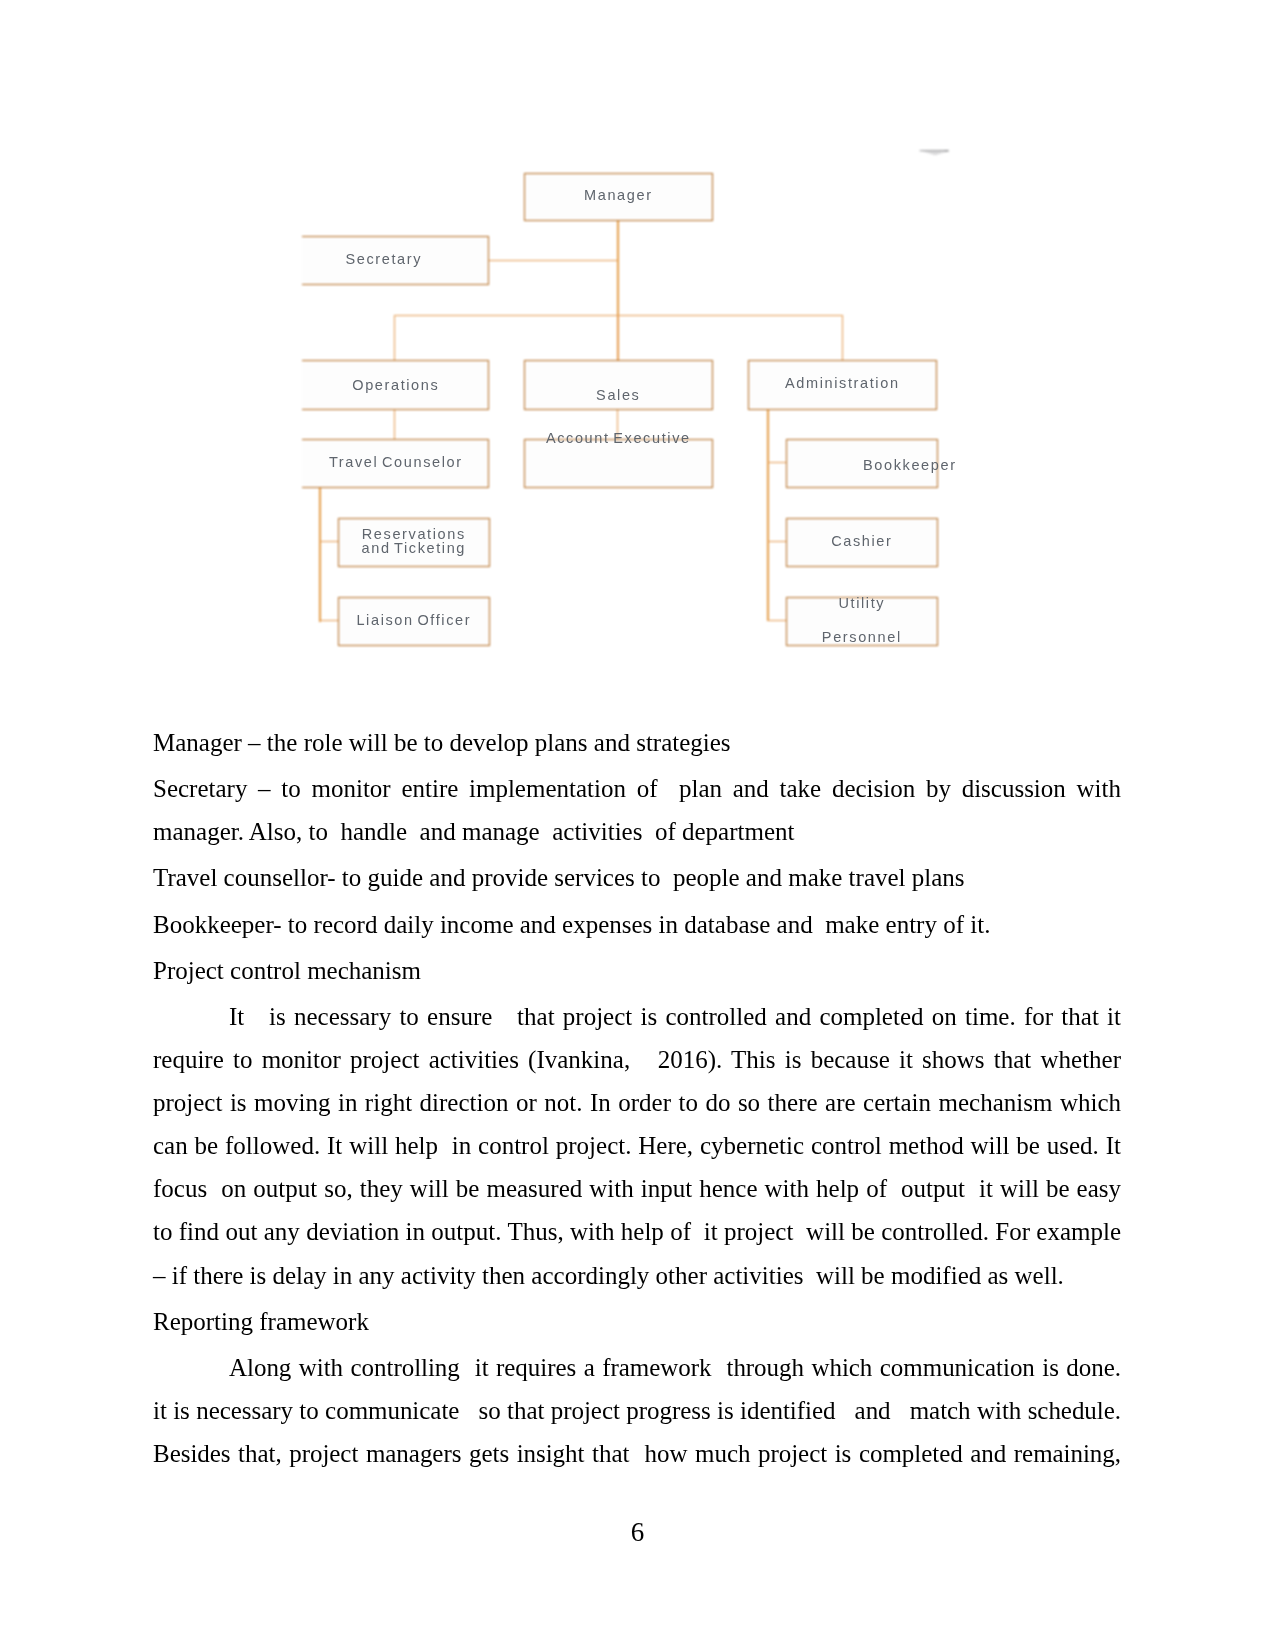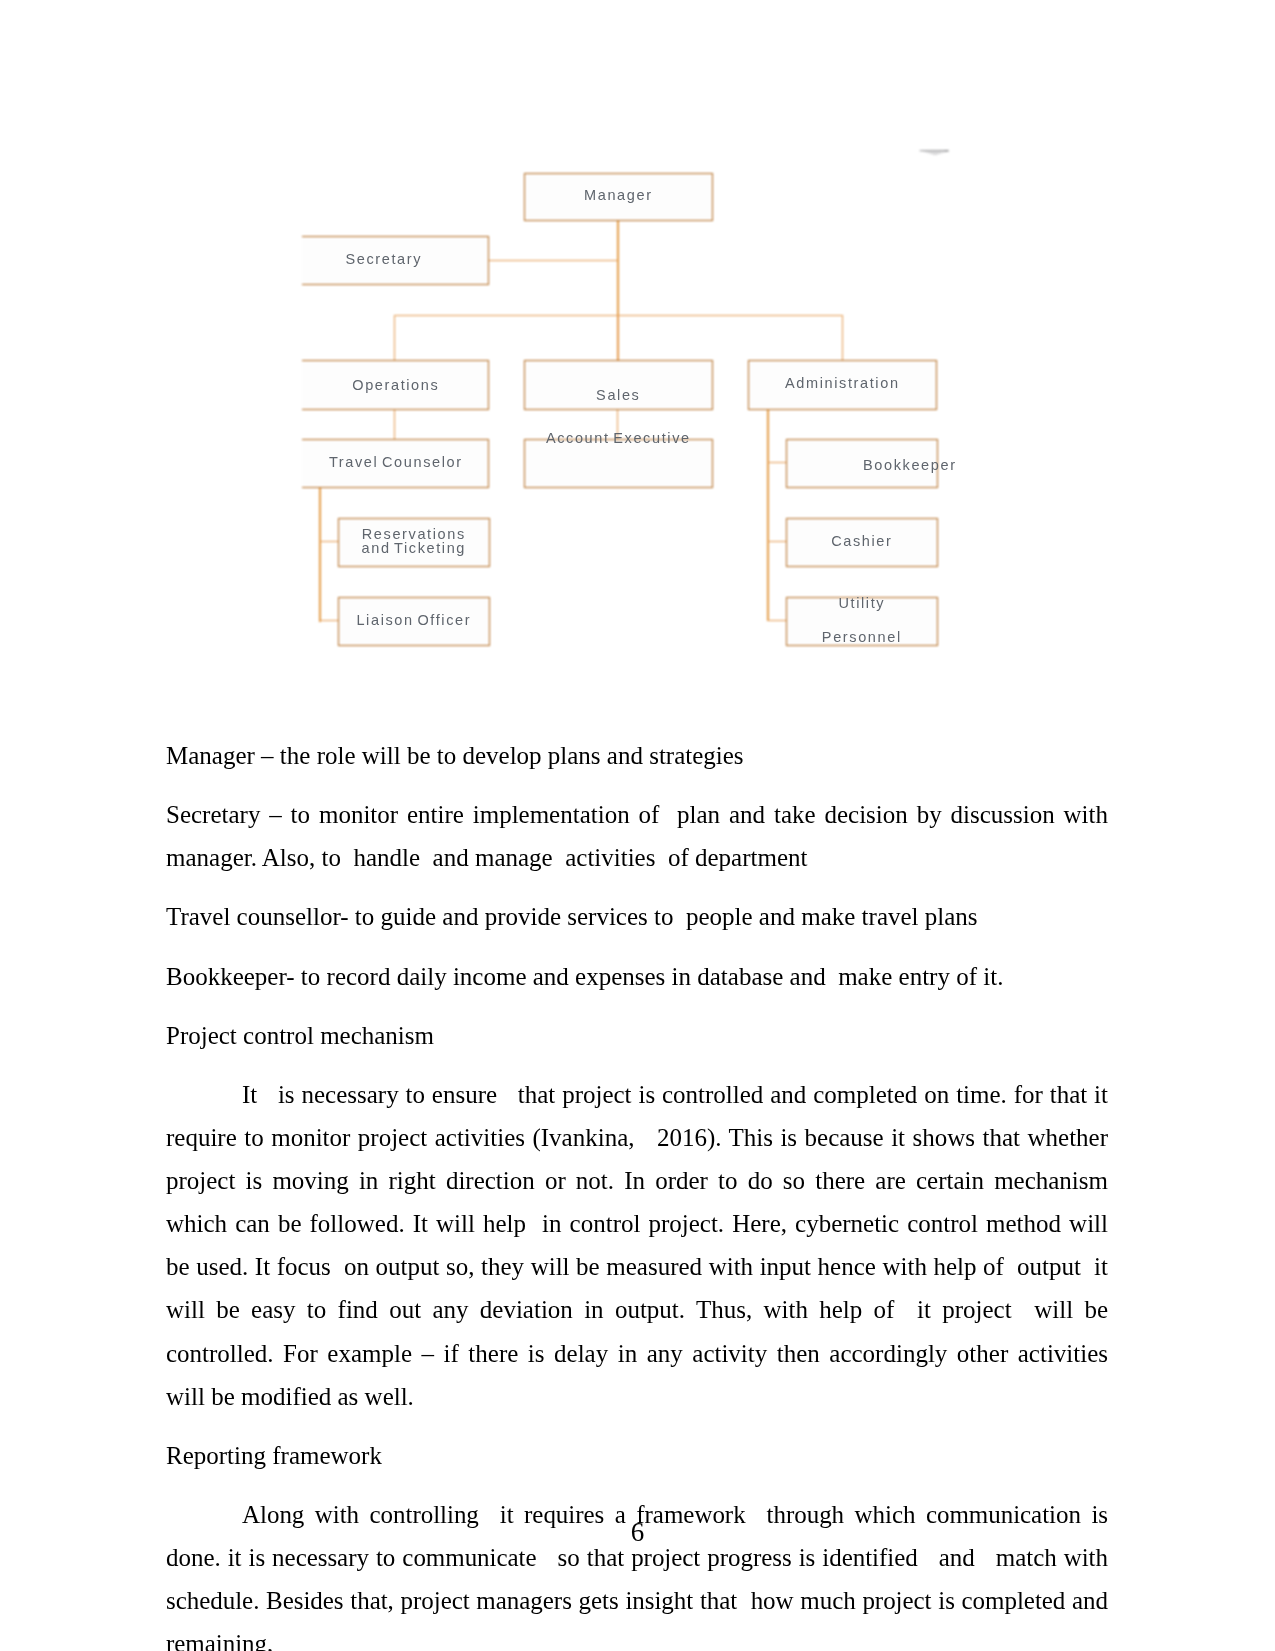--- a/index.html
+++ b/index.html
@@ -22,21 +22,21 @@
   .olab.two{flex-direction:column;line-height:13.2px;}
   .oline{position:absolute;background:#e59a4e;}
   .oline.trunk{background:#e49c47;}
   .smudge{position:absolute;left:918px;top:146px;width:32px;height:11px;}
   .smudge svg{display:block;filter:blur(0.8px);}
 
   
   .body-text{position:absolute;left:150px;top:718px;width:974px;
              font-size:25px;line-height:43.12px;color:#000;text-align:justify;
              opacity:.999;}
-  .body-text p{margin:16px;white-space:pre-wrap;}
+  .body-text p{margin:3px;white-space:pre-wrap;}
   .indent{text-indent:76px;}
   .tight{letter-spacing:-0.04px;}
   .lastjust{text-align-last:justify;}
   .pagenum{position:absolute;left:0;top:1519px;width:1275px;text-align:center;
            font-size:27px;line-height:27px;color:#000;opacity:.999;}
 </style>
 </head>
 <body>
 
 <div class="page">

